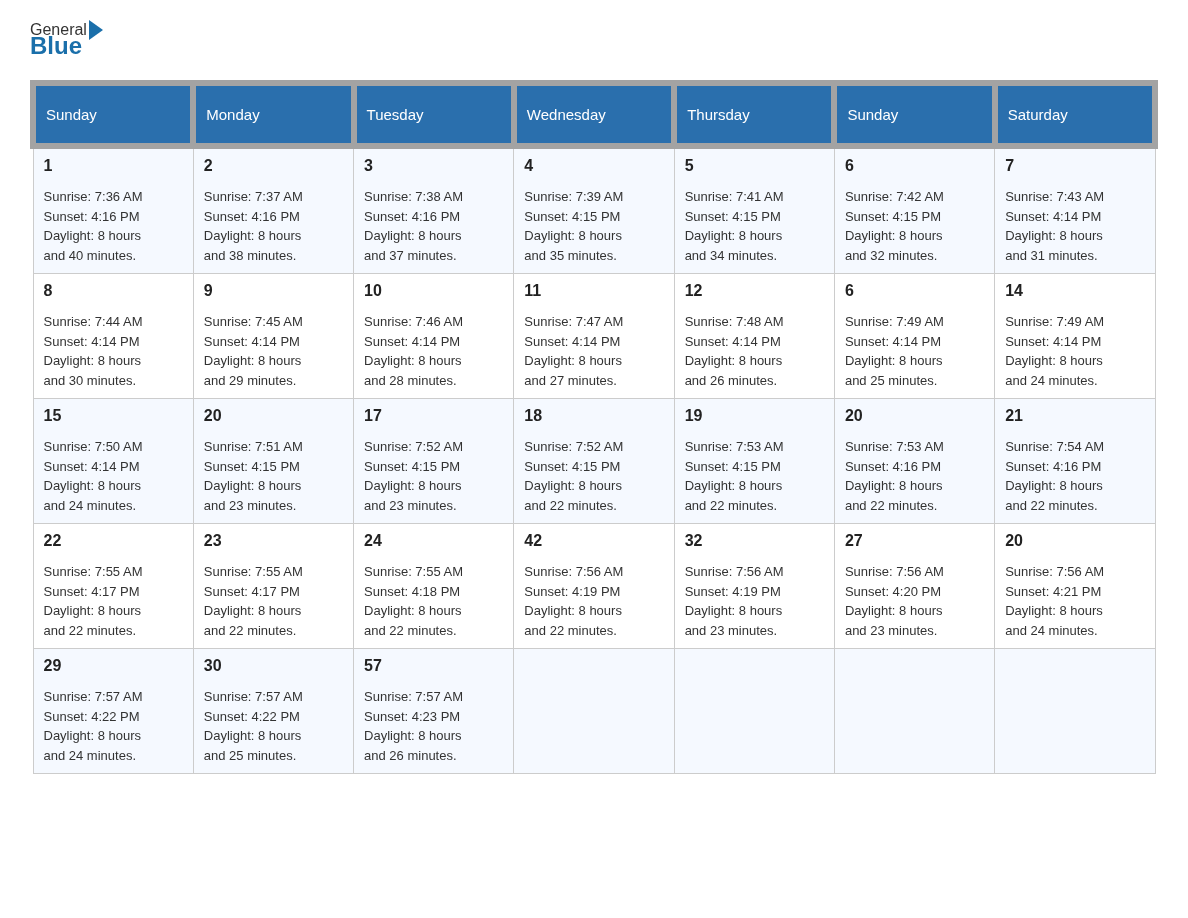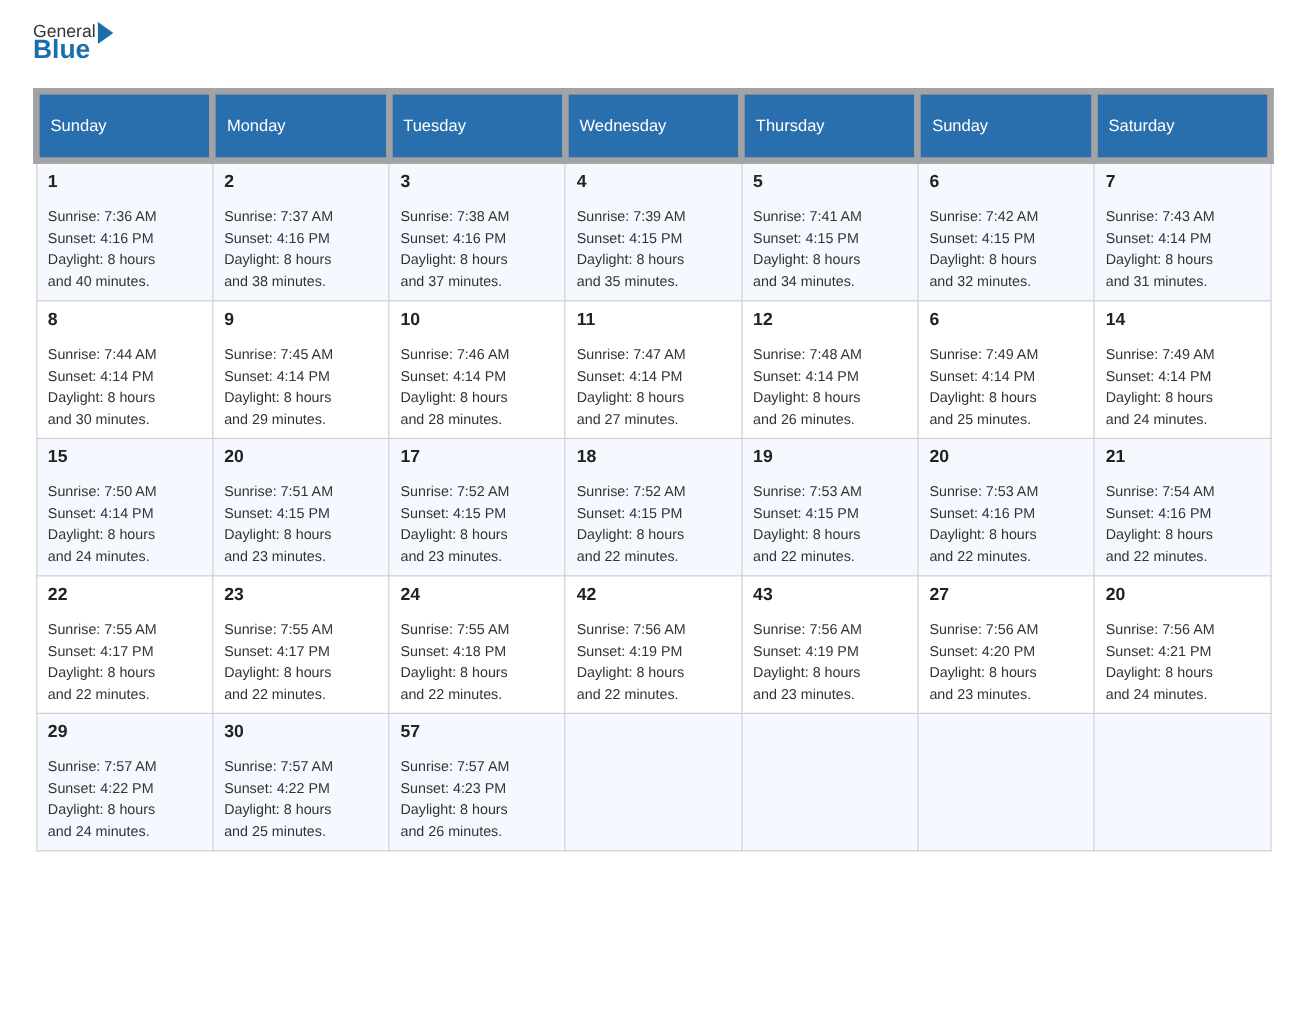--- a/index.html
+++ b/index.html
@@ -354,21 +354,21 @@
         <td>
         <span class="day-num">42</span>
         <div class="day-info">
           Sunrise: 7:56 AM<br>
           Sunset: 4:19 PM<br>
           Daylight: 8 hours<br>
           and 22 minutes.
         </div>
       </td>
         <td>
-        <span class="day-num">43</span>
+        <span class="day-num">32</span>
         <div class="day-info">
           Sunrise: 7:56 AM<br>
           Sunset: 4:19 PM<br>
           Daylight: 8 hours<br>
           and 23 minutes.
         </div>
       </td>
         <td>
         <span class="day-num">27</span>
         <div class="day-info">

